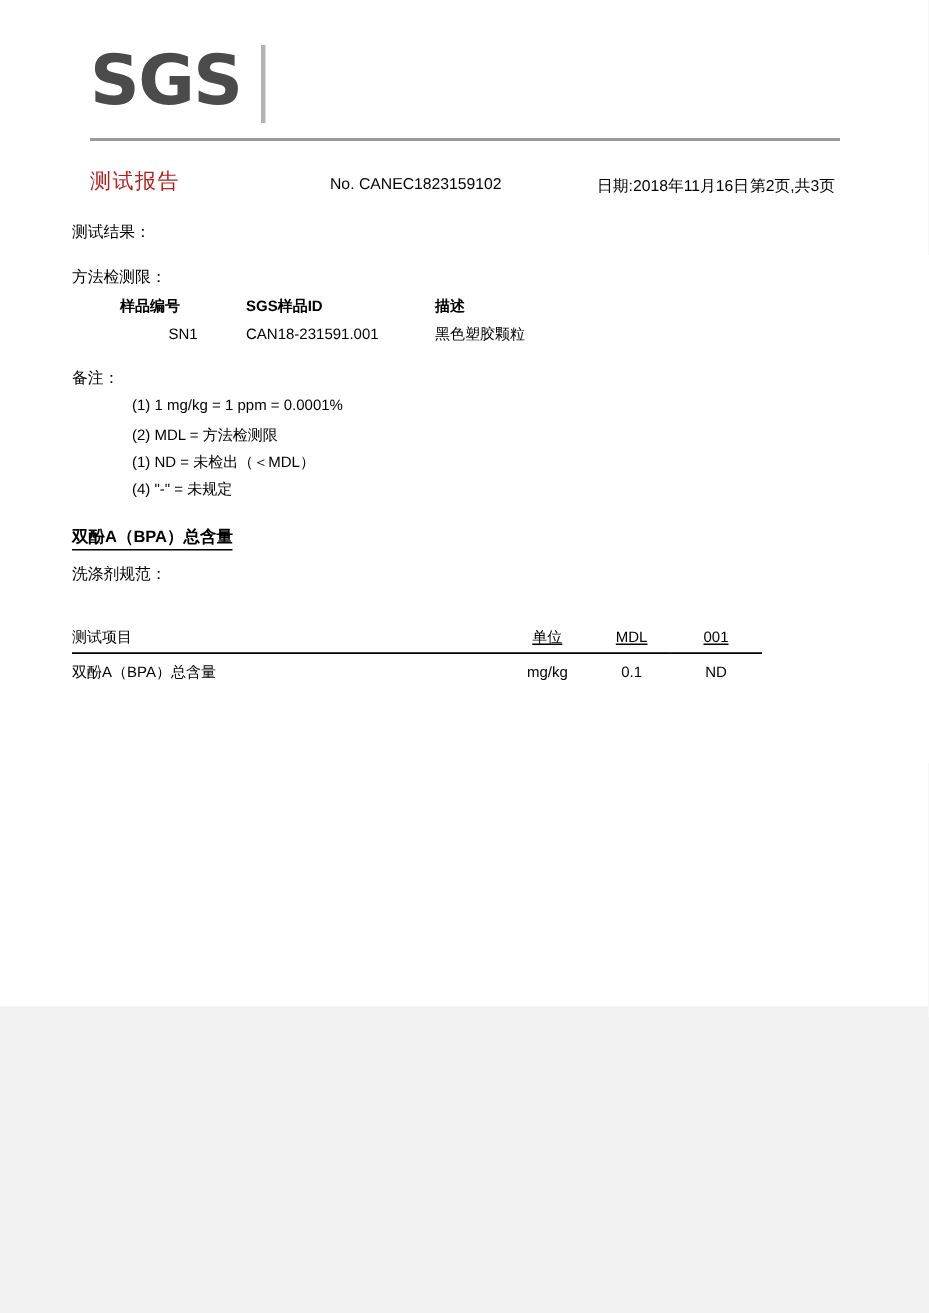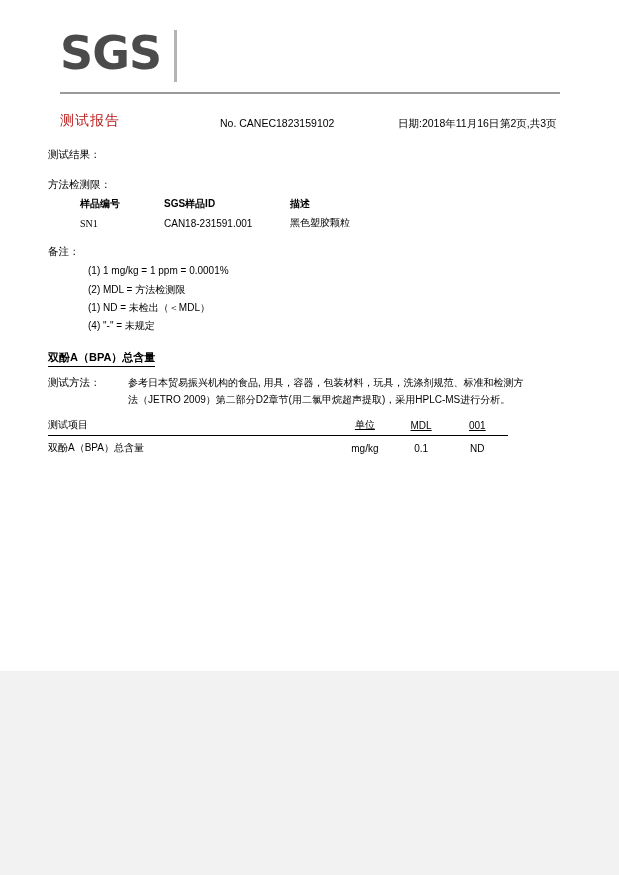--- a/index.html
+++ b/index.html
@@ -101,24 +101,24 @@
   .sample-table th {
     text-align: left;
     font-weight: bold;
     padding: 0 0 5px 0;
     font-size: 10px;
   }
   .sample-table td {
     padding: 0;
     font-size: 10px;
   }
-  .col-a { width: 80px; font-family: Liberation Serif, serif; }
+  .col-a { width: 80px; }
   .col-b { width: 120px; }
   .col-c { width: 200px; }
-  .td-center { text-align: left; margin-top: 36px; }
+  .td-center { text-align: center; margin-top: 36px; }
 
   .remarks-label { left: 48px; top: 245px; }
   .remark-item {
     position: absolute;
     left: 88px;
     font-size: 10px;
     color: #000;
   }
   .r1 { top: 265px; }
   .r2 { top: 283px; }
@@ -303,22 +303,21 @@
     </tbody>
   </table>
 
   <div class="lbl remarks-label">备注：</div>
   <div class="remark-item r1">(1) 1 mg/kg = 1 ppm = 0.0001%</div>
   <div class="remark-item r2">(2) MDL = 方法检测限</div>
   <div class="remark-item r3">(1) ND = 未检出（＜MDL）</div>
   <div class="remark-item r4">(4) "-" = 未规定</div>
 
   <div class="section-head">双酚A（BPA）总含量</div>
-  <div class="lbl method-label">测试方法：</div>
-  <div class="method-text">参考日本贸易振兴机构的食品, 用具，容器，包装材料，玩具，洗涤剂规范、标准和检测方法（JETRO 2009）第二部分D2章节(用二氯甲烷超声提取)，采用HPLC-MS进行分析。</div>
+  <div class="lbl method-label">洗涤剂规范：</div>
 
   <table class="res-table">
     <thead>
       <tr>
         <th class="rc-item">测试项目</th>
         <th class="rc-unit c u">单位</th>
         <th class="rc-mdl c u">MDL</th>
         <th class="rc-001 c u">001</th>
       </tr>
     </thead>

